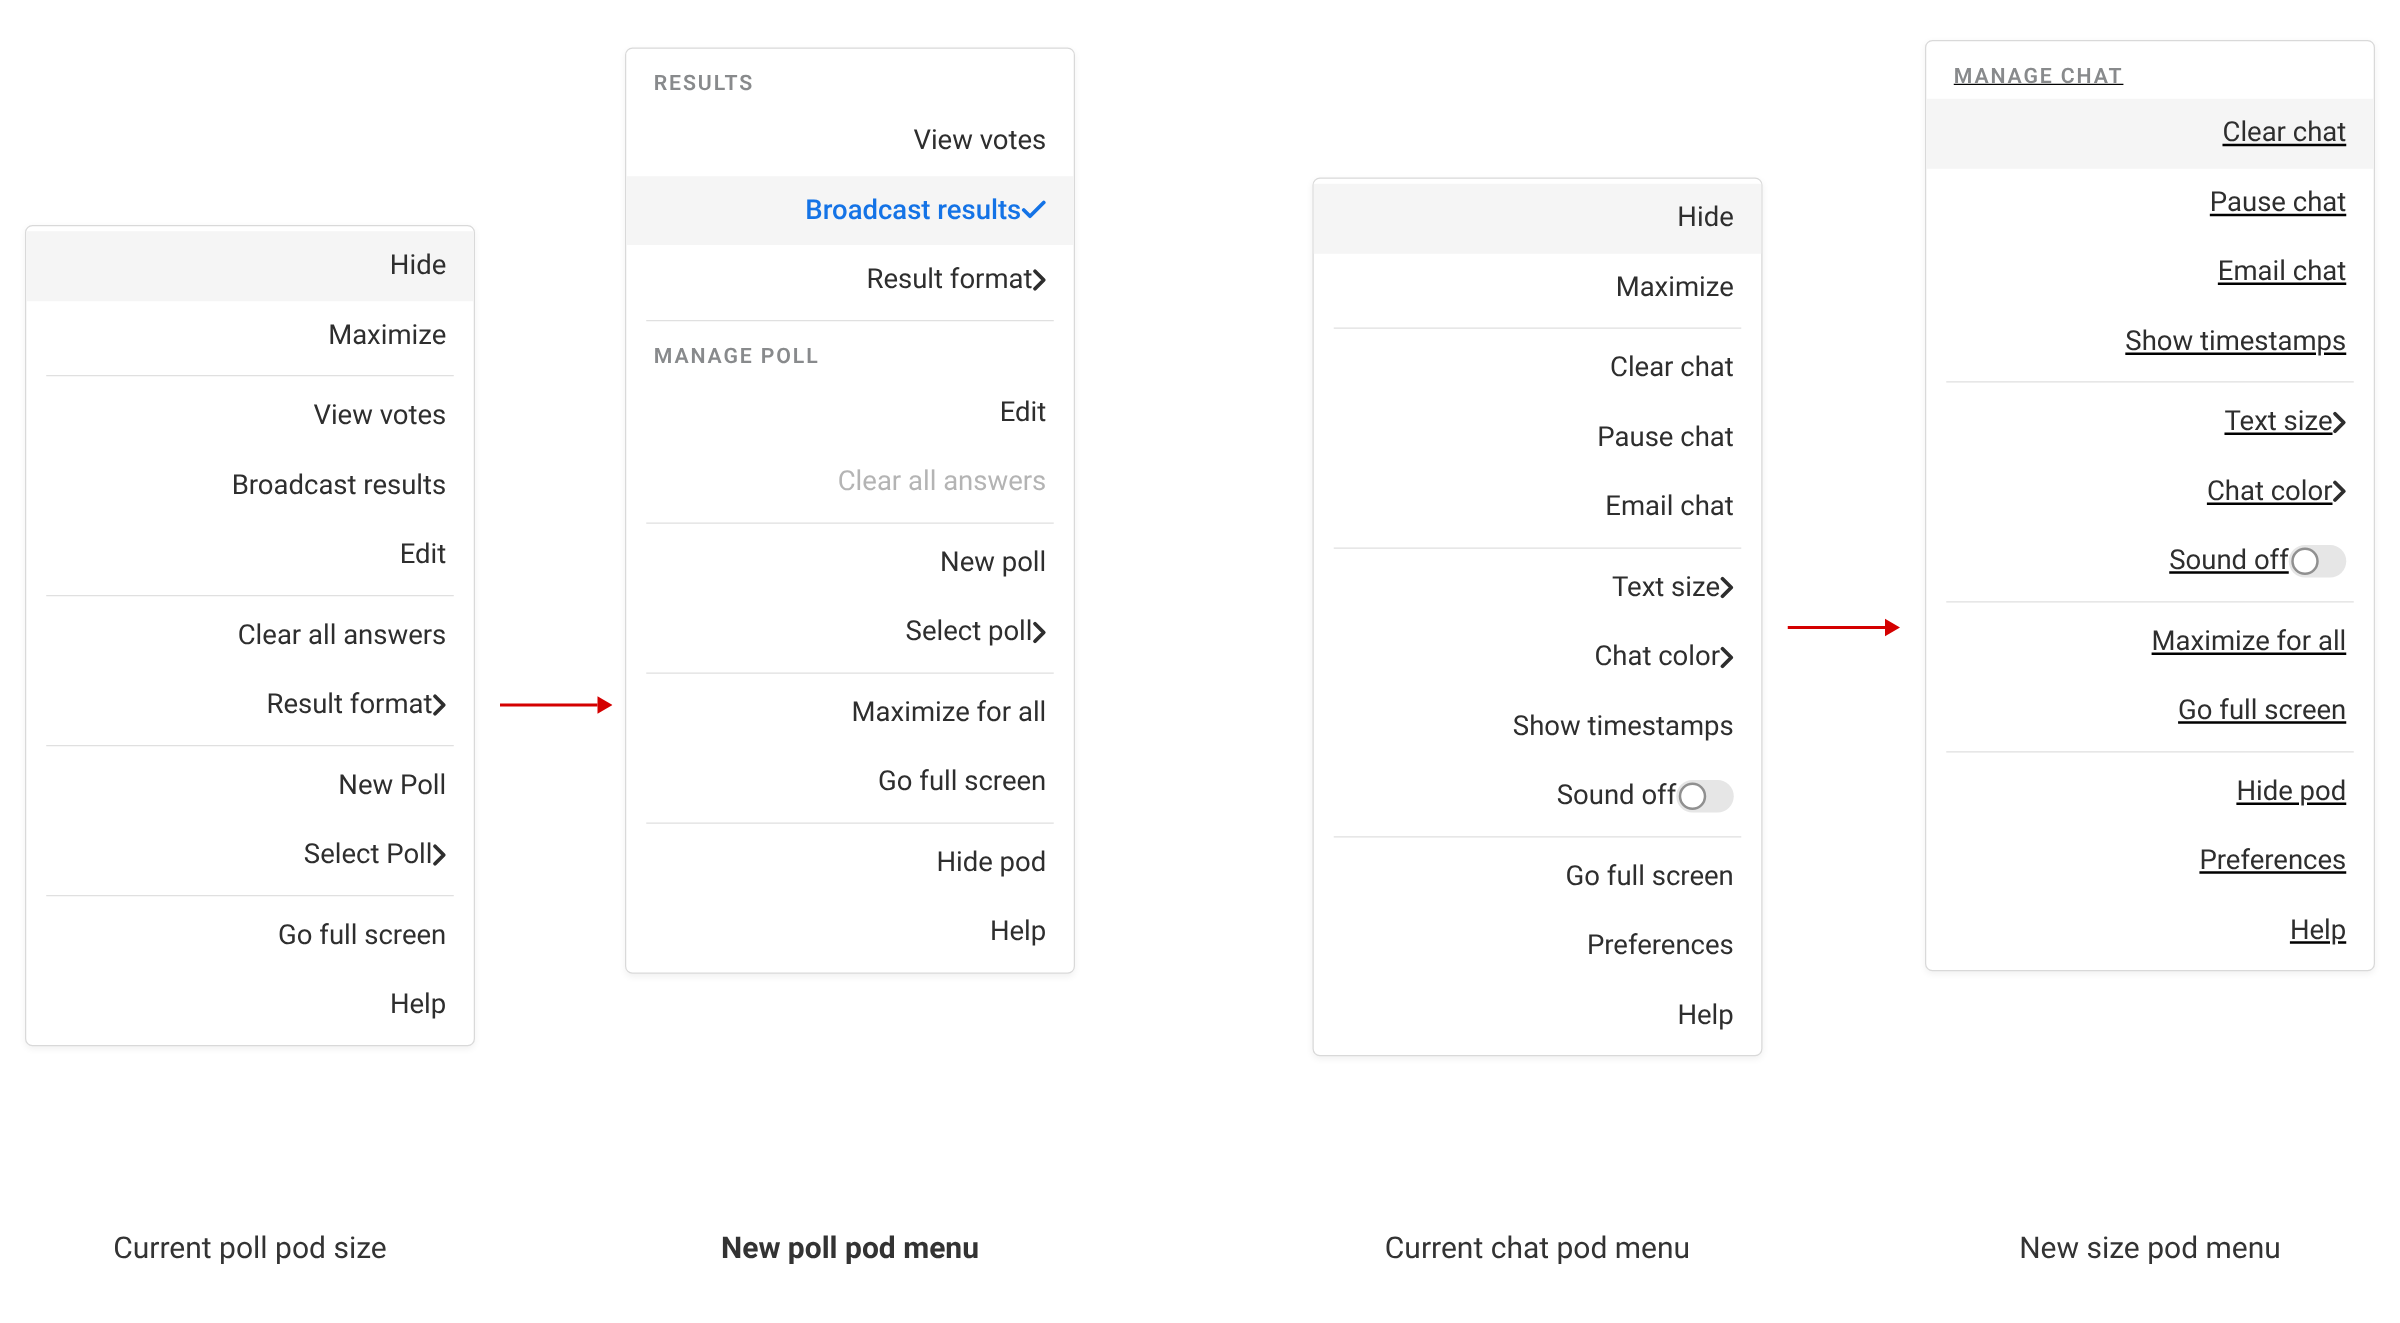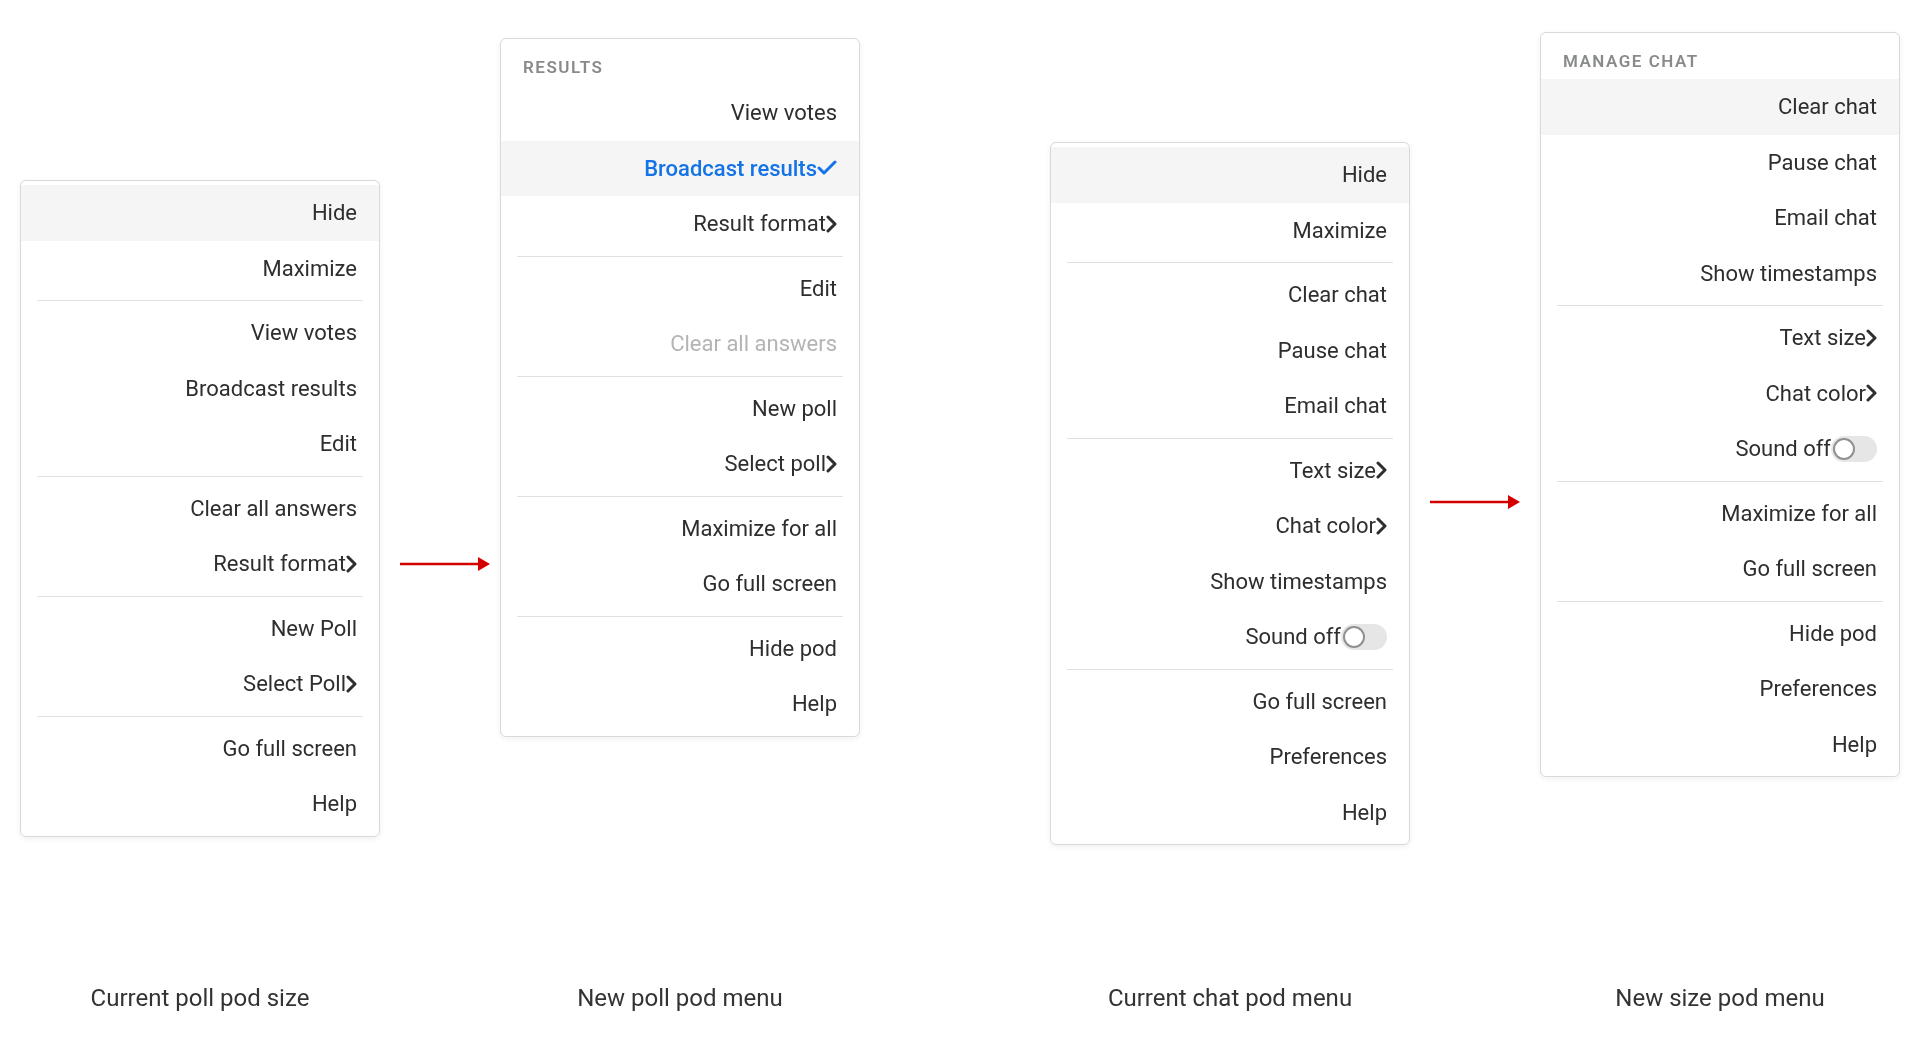--- a/index.html
+++ b/index.html
@@ -168,20 +168,21 @@
     </div>
     <div class="item">
       <span>Result format</span>
       <span class="chevron">
           <svg width="11" height="18" viewBox="0 0 11 18">
             <path d="M2 2 L9 9 L2 16" stroke="#2e2e2e" stroke-width="3" fill="none" stroke-linecap="round" stroke-linejoin="round"></path>
           </svg>
         </span>
     </div>
     <div class="divider"></div>
+    <div class="section-header">MANAGE POLL</div>
     <div class="item">
         <span>Edit</span>
       </div>
     <div class="item disabled">
         <span>Clear all answers</span>
       </div>
     <div class="divider"></div>
     <div class="item">
         <span>New poll</span>
       </div>
@@ -201,21 +202,21 @@
         <span>Go full screen</span>
       </div>
     <div class="divider"></div>
     <div class="item">
         <span>Hide pod</span>
       </div>
     <div class="item">
         <span>Help</span>
       </div>
   </div>
-  <div class="caption" style="left:490px; top:964px; width:360px;">New poll pod menu</div>
+  <div class="caption" style="left:490px; top:964px; width:360px;font-weight:bold;">New poll pod menu</div>
 
   <div class="panel" style="left:1040px; top:122px; width:360px;">
     <div class="item hover">
         <span>Hide</span>
       </div>
     <div class="item">
         <span>Maximize</span>
       </div>
     <div class="divider"></div>
     <div class="item">
@@ -266,21 +267,21 @@
   </div>
   <div class="caption" style="left:1040px; top:964px; width:360px;">Current chat pod menu</div>
 
   <div class="arrow" style="left:1420px; top:472px;">
     <svg width="90" height="20" viewBox="0 0 90 20">
       <line x1="0" y1="10" x2="78" y2="10" stroke="#d40000" stroke-width="2.5"></line>
       <path d="M78 3 L90 10 L78 17 Z" fill="#d40000"></path>
     </svg>
   </div>
 
-  <div class="panel" style="left:1530px; top:12px; width:360px;">
+  <div class="panel" style="left:1530px; top:12px; width:360px;text-decoration:underline;">
     <div class="section-header">MANAGE CHAT</div>
     <div class="item hover">
         <span>Clear chat</span>
       </div>
     <div class="item">
         <span>Pause chat</span>
       </div>
     <div class="item">
         <span>Email chat</span>
       </div>

